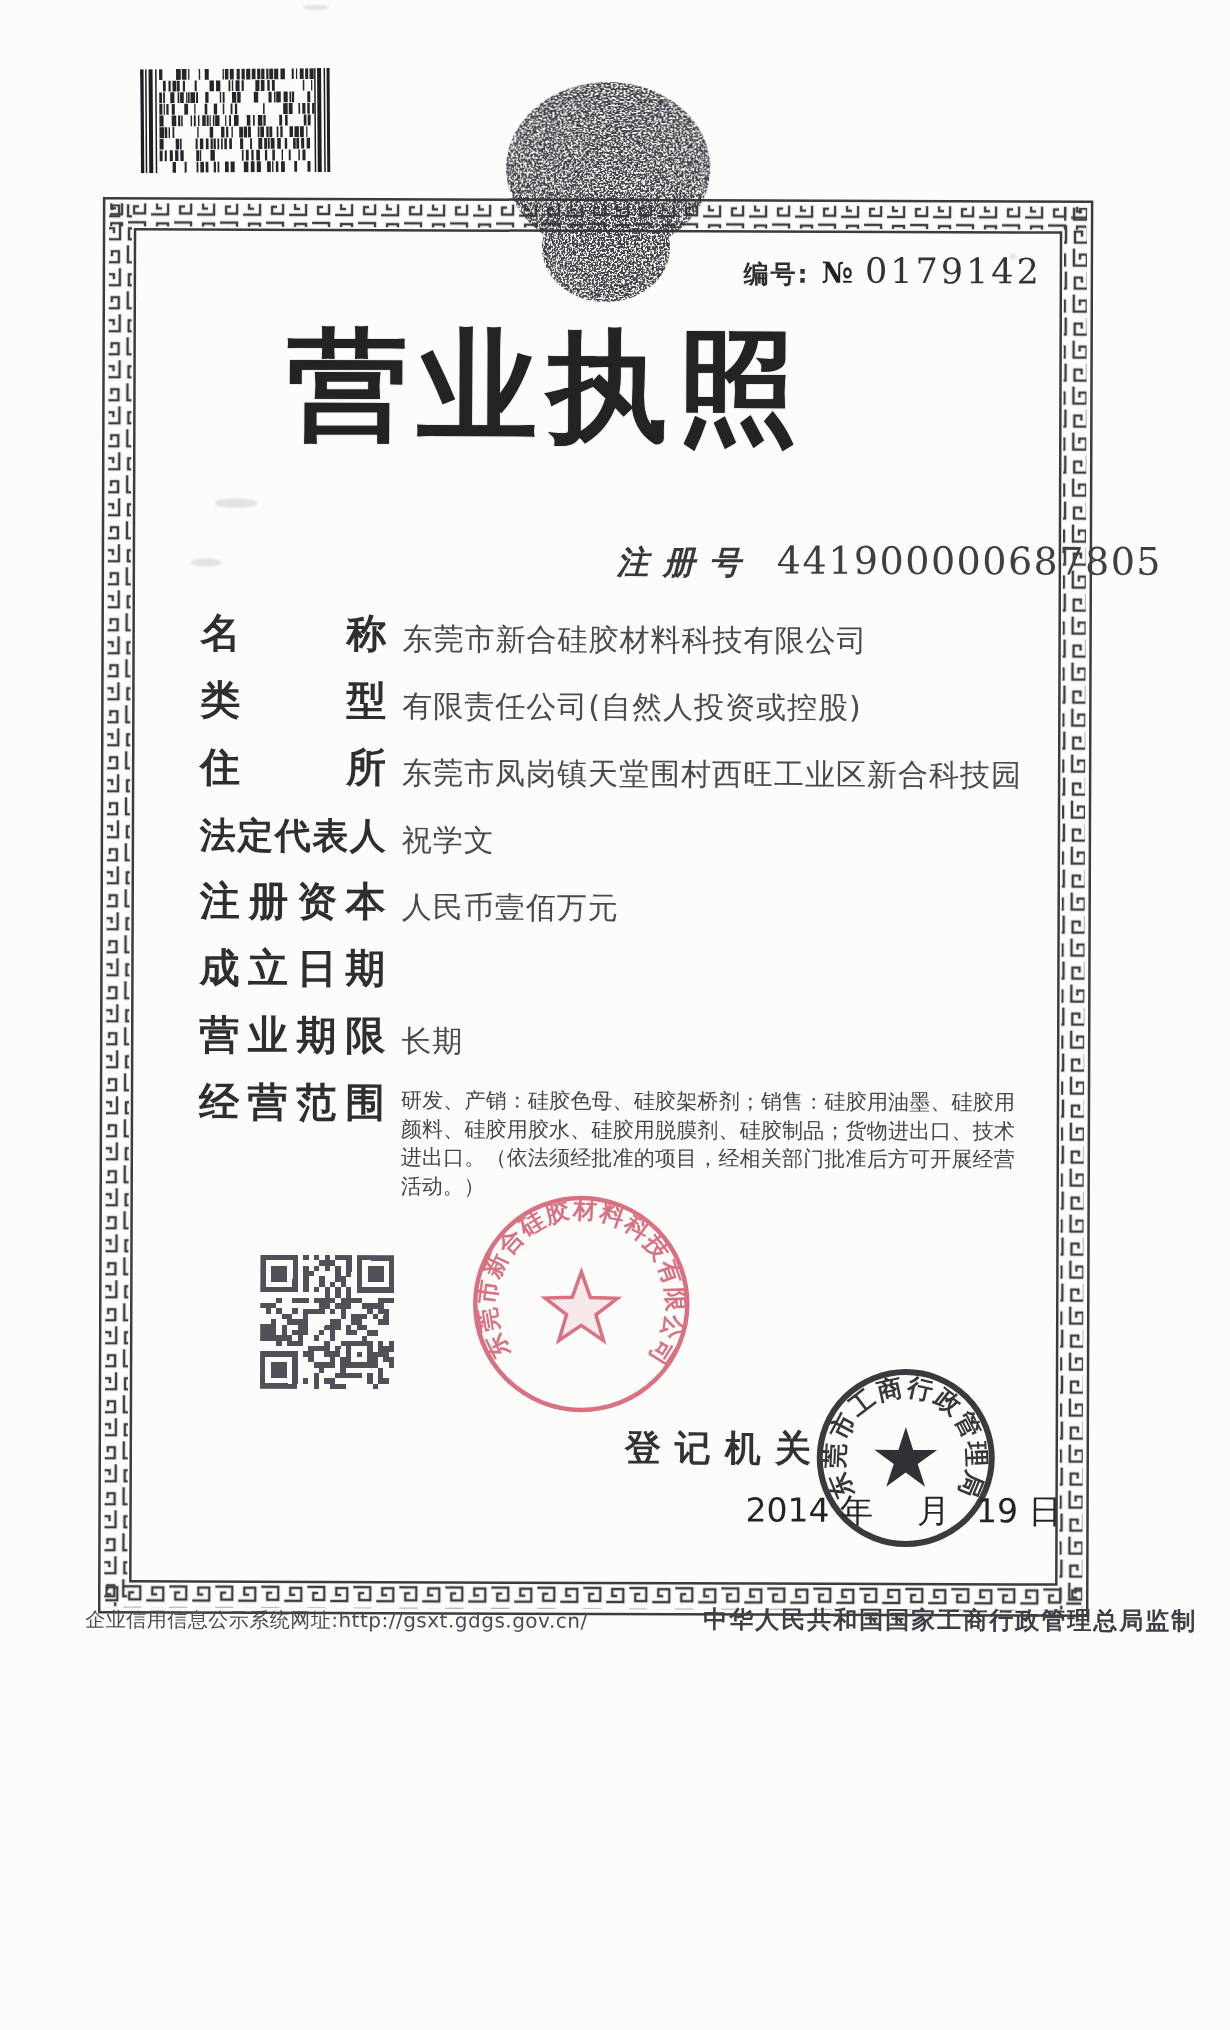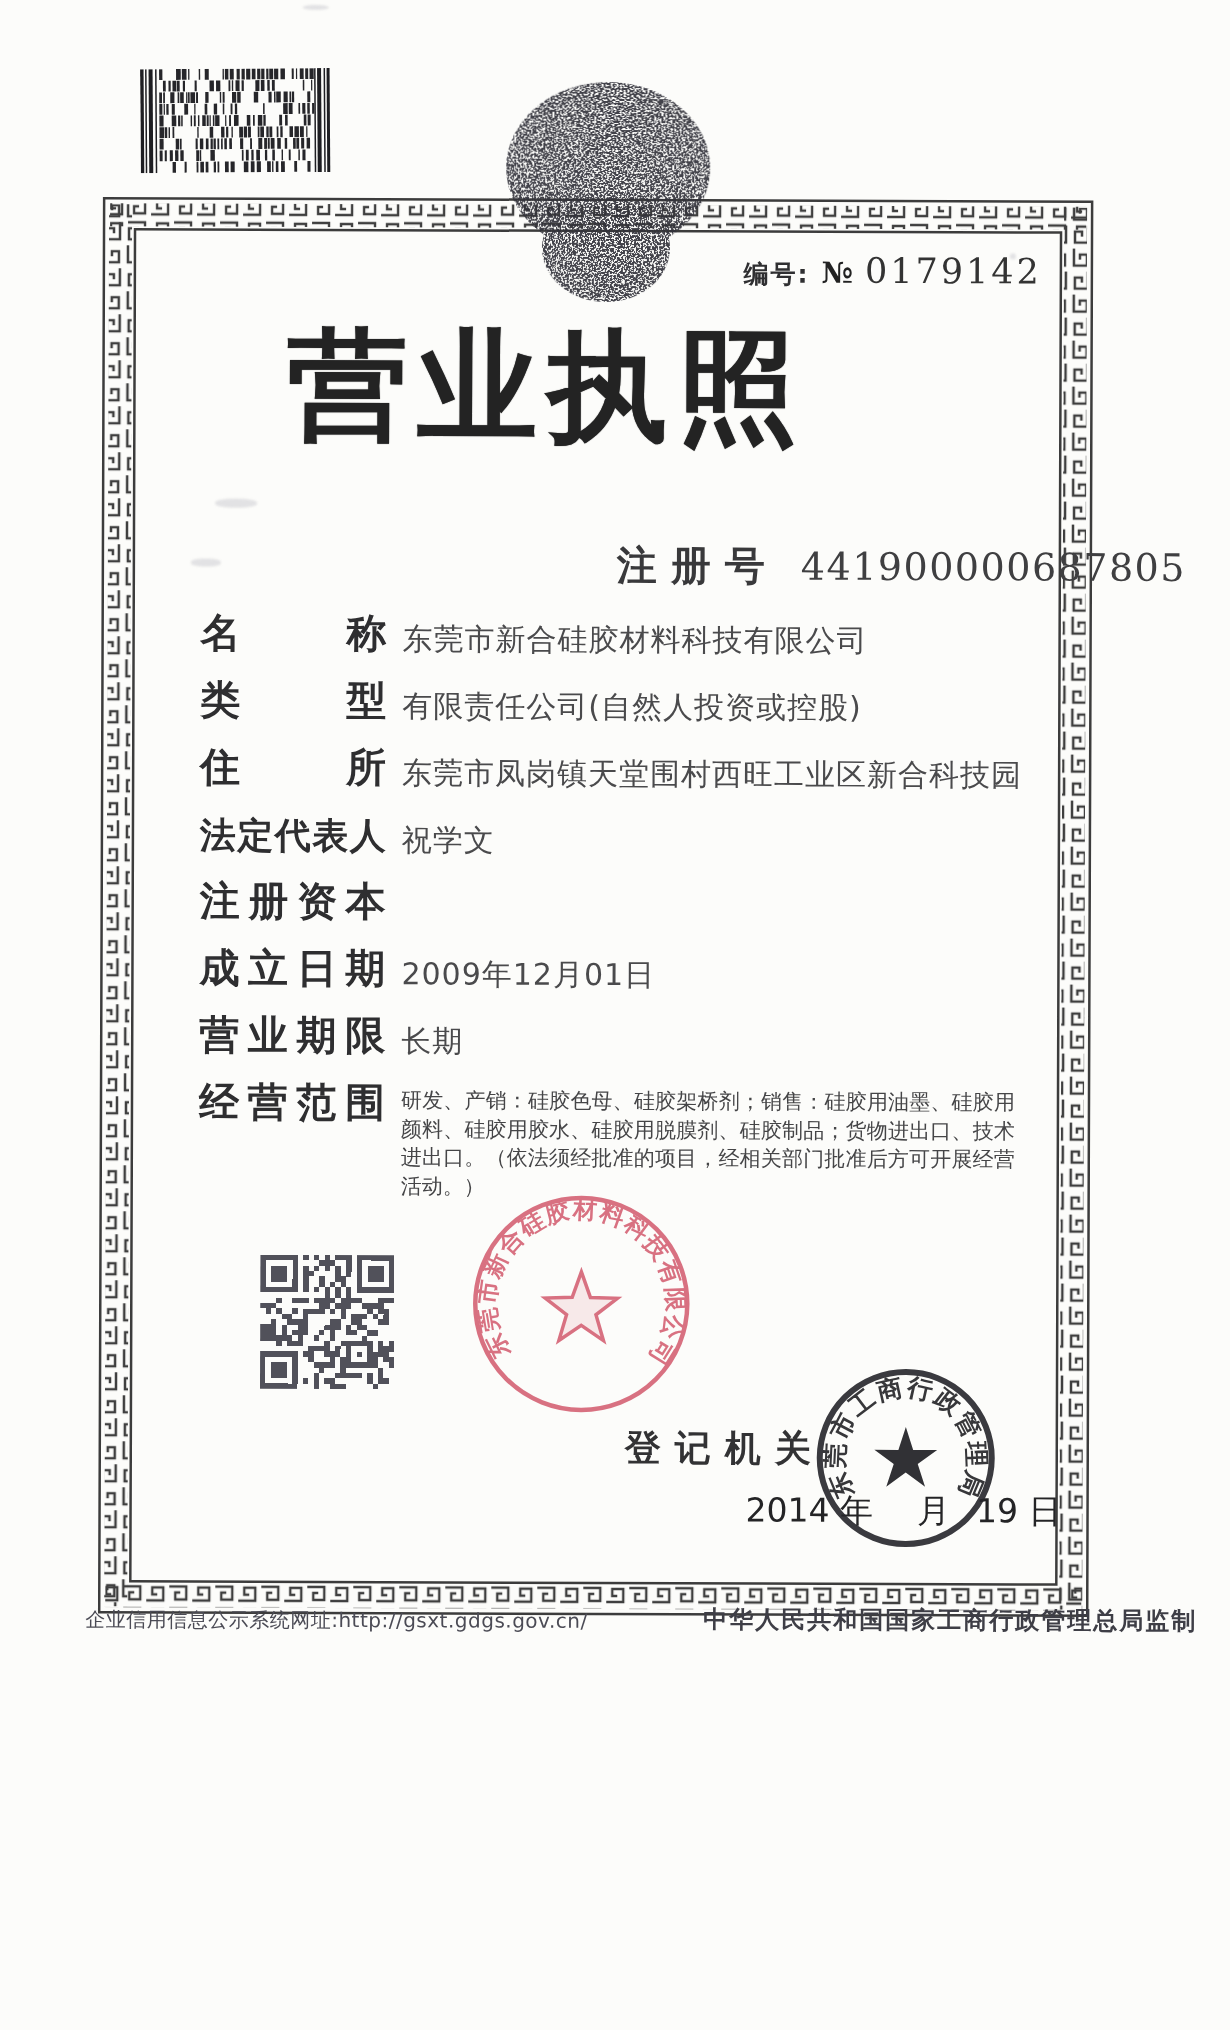--- a/index.html
+++ b/index.html
@@ -19,21 +19,21 @@
   
   #serial-line{top:250px;right:190px;display:flex;align-items:baseline;gap:12px;}
   #serial-line .s-label{font-size:25px;font-weight:600;color:#2f2f31;letter-spacing:2px;}
   #serial-line .s-no{font-size:29px;font-weight:700;font-family:"DejaVu Serif",serif;color:#222;}
   #serial-line .s-num{font-size:35px;font-family:"DejaVu Serif",serif;letter-spacing:3px;color:#333;}
 
   #cert-title{left:286px;top:318px;font-size:120px;font-weight:900;letter-spacing:10px;
               color:#232323;line-height:1.15;text-shadow:0 0 1px #3a3a3a;}
 
   #reg-row{left:616px;top:538px;display:flex;align-items:baseline;}
-  #reg-row .r-label{font-size:40px;font-weight:600;letter-spacing:14px;color:#39393b;}
+  #reg-row .r-label{font-size:32px;font-weight:600;letter-spacing:14px;color:#39393b;font-style:italic;}
   #reg-row .r-value{font-size:38px;font-family:"DejaVu Serif",serif;letter-spacing:1.5px;
                     color:#3f3f41;margin-left:22px;}
 
   #fields{left:200px;top:612px;width:890px;}
   .field-row{display:flex;align-items:flex-start;height:67px;}
   .field-row.scope-row{height:auto;}
   .field-label{width:186px;flex-shrink:0;display:flex;justify-content:space-between;
                font-size:40px;font-weight:600;color:#2e2e30;line-height:1.1;}
   .field-label.tight{font-size:36px;padding-top:4px;}
   .field-value{margin-left:16px;font-size:30px;color:#4a4a4c;padding-top:8px;letter-spacing:1px;}
@@ -337,30 +337,30 @@
     <div class="field-value">祝学文</div>
   </div>
 
   <div class="field-row">
     <div class="field-label">
             <span>注</span>
             <span>册</span>
             <span>资</span>
             <span>本</span>
           </div>
+    <div class="field-value">人民币壹佰万元</div>
   </div>
 
   <div class="field-row">
     <div class="field-label">
             <span>成</span>
             <span>立</span>
             <span>日</span>
             <span>期</span>
           </div>
-    <div class="field-value">2009年12月01日</div>
   </div>
 
   <div class="field-row">
     <div class="field-label">
             <span>营</span>
             <span>业</span>
             <span>期</span>
             <span>限</span>
           </div>
     <div class="field-value">长期</div>

